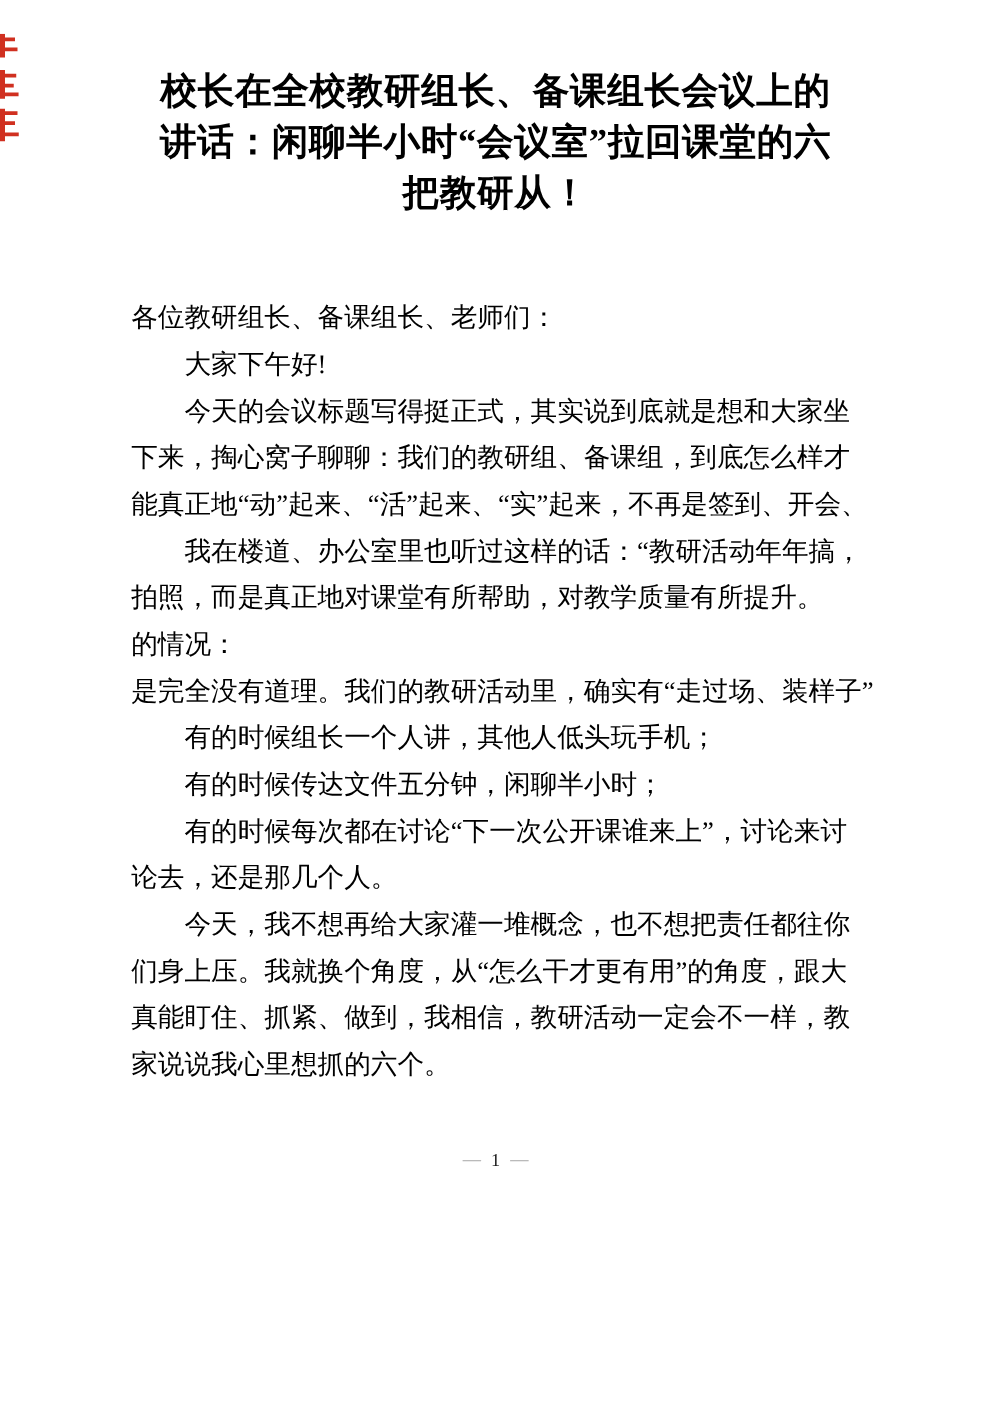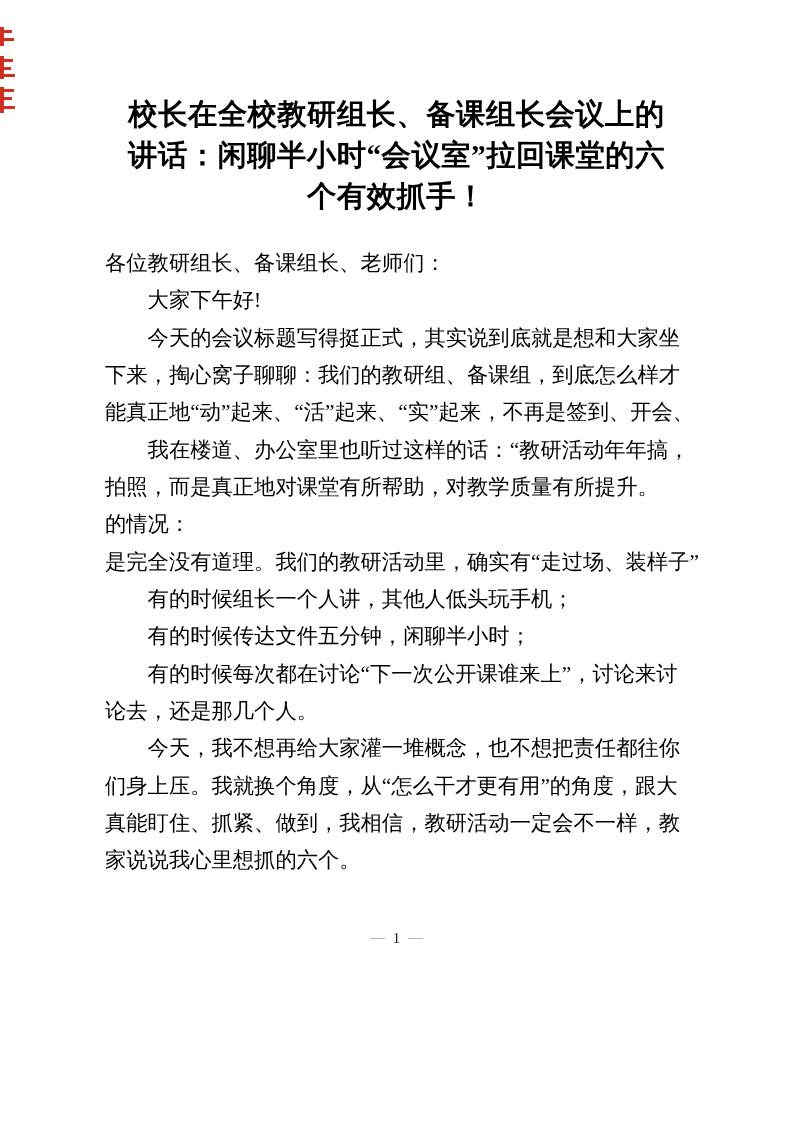--- a/index.html
+++ b/index.html
@@ -6,31 +6,31 @@
   .page {
     position: relative;
     width: 793px;
     height: 1122px;
     background: #ffffff;
     overflow: hidden;
     font-family: "Liberation Serif", "DejaVu Serif", serif;
     color: #000000;
   }
   .doc-title {
-    margin: 94px 0 0 0;
+    margin: 53px 0 0 0;
     padding: 0 100px;
     text-align: center;
     font-weight: bold;
     font-size: 29.3px;
     line-height: 41px;
     letter-spacing: 0.5px;
   }
   .doc-title .tline { white-space: nowrap; }
   .doc-body {
-    margin: 28px 0 0 0;
+    margin: 60px 0 0 0;
     padding: 0 106px 0 105px;
     font-size: 21.3px;
   }
   .doc-body .line {
     height: 37.33px;
     line-height: 37.33px;
     white-space: nowrap;
     text-align: left;
   }
   .doc-body .line.indent { text-indent: 42.6px; }
@@ -65,21 +65,21 @@
     <g fill="currentColor">
       <path d="M0 0h4v19H0z M4 3h8v3H4z M4 11h10v3H4z"></path>
       <path d="M0 29h4v23H0z M4 32h9v3H4z M4 40h7v3H4z M4 47h11v3H4z"></path>
       <path d="M0 60h4v26H0z M4 62h10v3H4z M4 70h8v3H4z M4 79h12v3H4z"></path>
     </g>
   </svg>
 
   <div class="doc-title">
     <div class="tline">校长在全校教研组长、备课组长会议上的</div>
     <div class="tline">讲话：闲聊半小时“会议室”拉回课堂的六</div>
-    <div class="tline">个有效抓手！</div>
+    <div class="tline">把教研从！</div>
   </div>
 
   <div class="doc-body">
       <div class="line">各位教研组长、备课组长、老师们：</div>
       <div class="line indent">大家下午好!</div>
       <div class="line indent">今天的会议标题写得挺正式，其实说到底就是想和大家坐</div>
       <div class="line">下来，掏心窝子聊聊：我们的教研组、备课组，到底怎么样才</div>
       <div class="line">能真正地“动”起来、“活”起来、“实”起来，不再是签到、开会、</div>
       <div class="line indent">我在楼道、办公室里也听过这样的话：“教研活动年年搞，</div>
       <div class="line">拍照，而是真正地对课堂有所帮助，对教学质量有所提升。</div>

